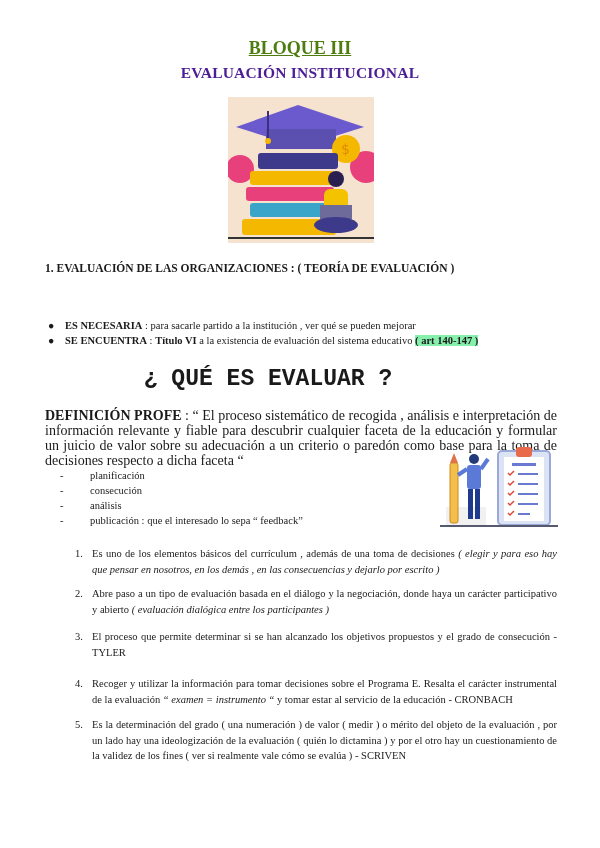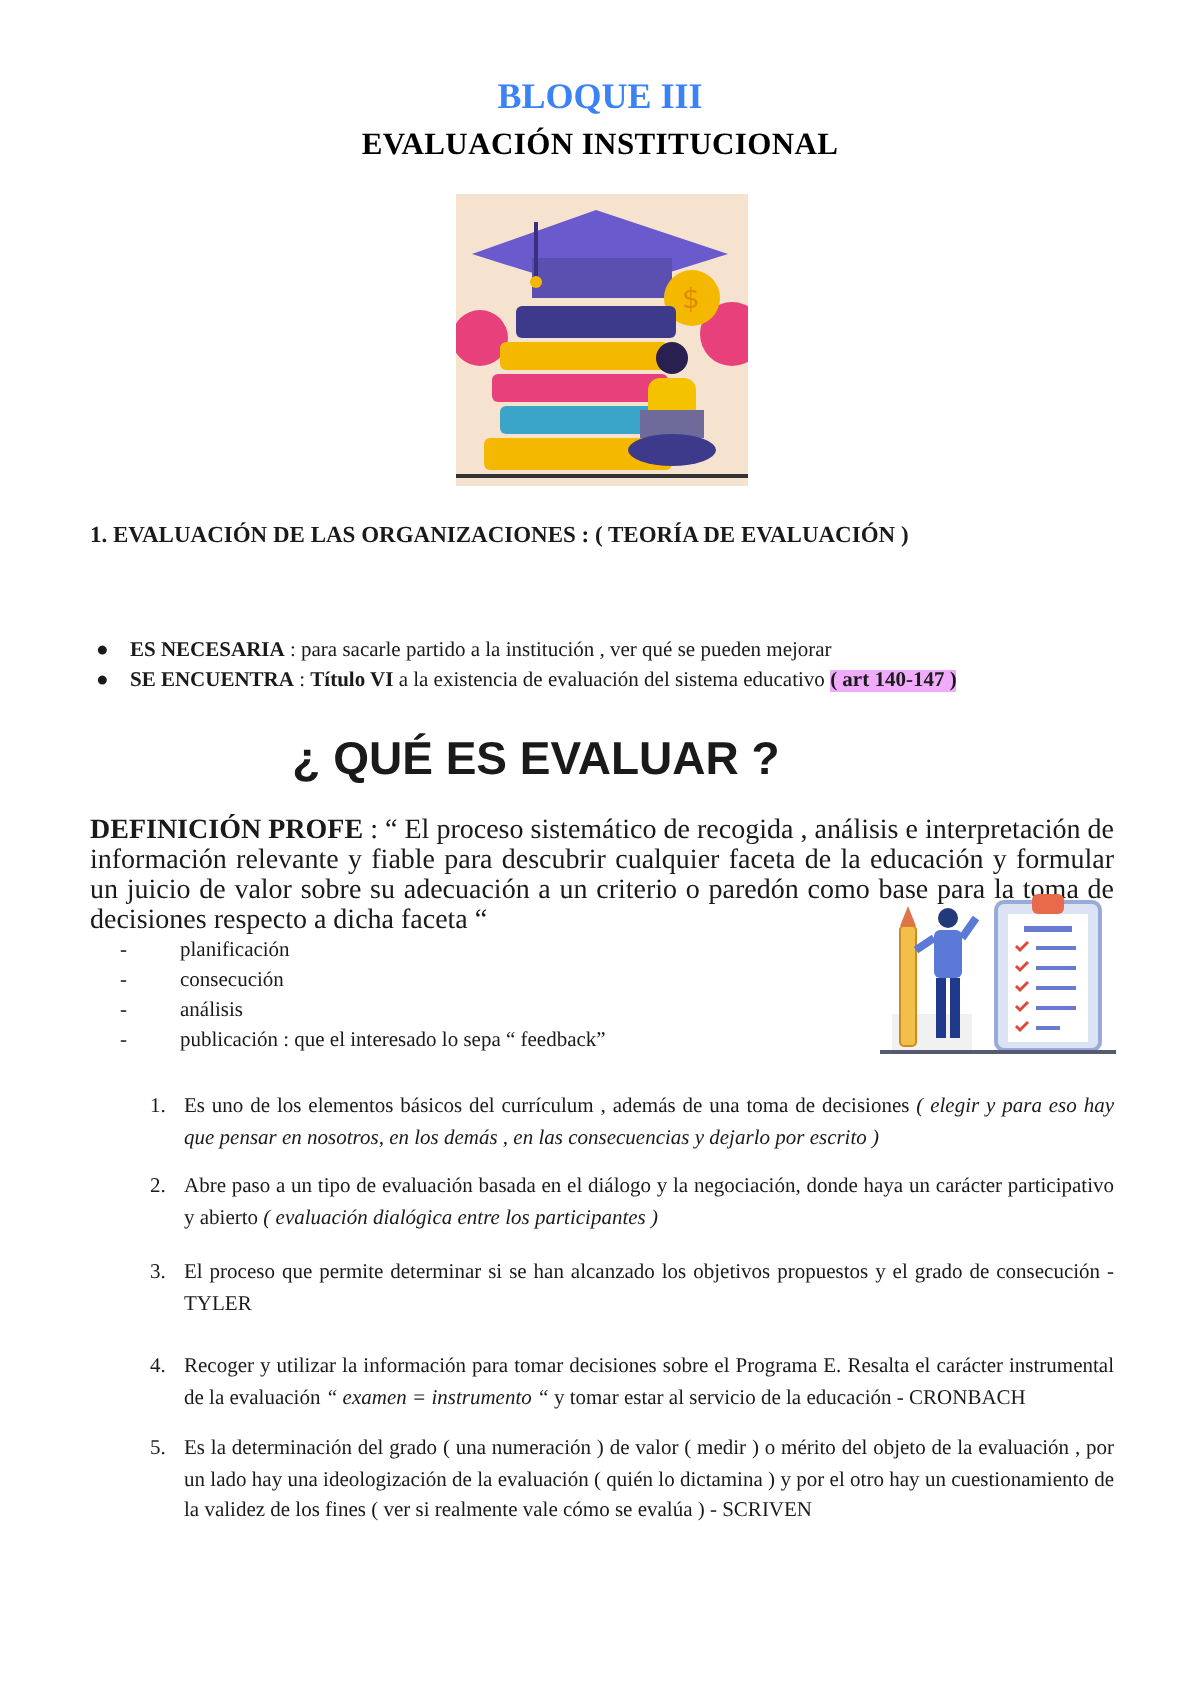--- a/index.html
+++ b/index.html
@@ -1,27 +1,27 @@
 <!DOCTYPE html>
 <html><head>
 <meta charset="utf-8">
 <style>
   html, body { margin: 0; padding: 0; background: #ffffff; }
   body { width: 600px; height: 848px; position: relative; overflow: hidden; font-family: "DejaVu Serif", "Liberation Serif", serif; color: #1a1a1a; }
   .page { position: absolute; left: 0; top: 0; width: 600px; height: 848px; }
-  .title1 { position: absolute; top: 38px; left: 0; width: 600px; text-align: center; font-family: "Liberation Serif", serif; font-weight: bold; font-size: 18px; color: #3b82f6; }
-  .title2 { position: absolute; top: 64px; left: 0; width: 600px; text-align: center; font-family: "Liberation Serif", serif; font-weight: bold; font-size: 15.5px; color: #000000; letter-spacing: 0.2px; }
+  .title1 { position: absolute; top: 38px; left: 0; width: 600px; text-align: center; font-family: "Liberation Serif", serif; font-weight: bold; font-size: 18px; color: #4d7c0f; text-decoration: underline; }
+  .title2 { position: absolute; top: 64px; left: 0; width: 600px; text-align: center; font-family: "Liberation Serif", serif; font-weight: bold; font-size: 15.5px; color: #4c1d95; letter-spacing: 0.2px; }
   .hero { position: absolute; left: 228px; top: 97px; width: 146px; height: 146px; background: #f6e3cf; overflow: hidden; }
   .section-h { position: absolute; top: 262px; left: 45px; font-family: "Liberation Serif", serif; font-weight: bold; font-size: 11.5px; }
   .p { position: absolute; font-family: "Liberation Serif", serif; font-size: 10.5px; line-height: 15px; }
   .bullets { position: absolute; left: 45px; top: 318px; font-family: "Liberation Serif", serif; font-size: 10.5px; line-height: 15px; }
   .bullets .row { position: relative; padding-left: 20px; white-space: nowrap; }
   .bullets .dot { position: absolute; left: 3px; top: 0; }
-  .hl { background: #f0abfc; font-weight: bold; }
-  .big-h { position: absolute; top: 366px; left: 0; width: 536px; text-align: center; font-family: Liberation Sans, sans-serif; font-weight: bold; font-size: 23px; }
+  .hl { background: #86efac; font-weight: bold; }
+  .big-h { position: absolute; top: 366px; left: 0; width: 536px; text-align: center; font-family: Liberation Mono, monospace; font-weight: bold; font-size: 23px; }
   .def { position: absolute; left: 45px; top: 408px; width: 512px; font-family: "Liberation Serif", serif; font-size: 14px; line-height: 15px; text-align: justify; }
   .dash-list { position: absolute; left: 60px; top: 468px; font-family: "Liberation Serif", serif; font-size: 10.5px; line-height: 15px; }
   .dash-list .row { position: relative; padding-left: 30px; white-space: nowrap; }
   .dash-list .dash { position: absolute; left: 0; }
   .clip { position: absolute; left: 440px; top: 445px; width: 118px; height: 88px; }
   .num-list { position: absolute; left: 75px; font-family: "Liberation Serif", serif; font-size: 10.5px; line-height: 15.5px; width: 482px; text-align: justify; }
   .num-item { position: absolute; left: 0; width: 482px; }
   .num-item .n { position: absolute; left: 0; top: 0; }
   .num-item .t { margin-left: 17px; }
   i { font-style: italic; }

